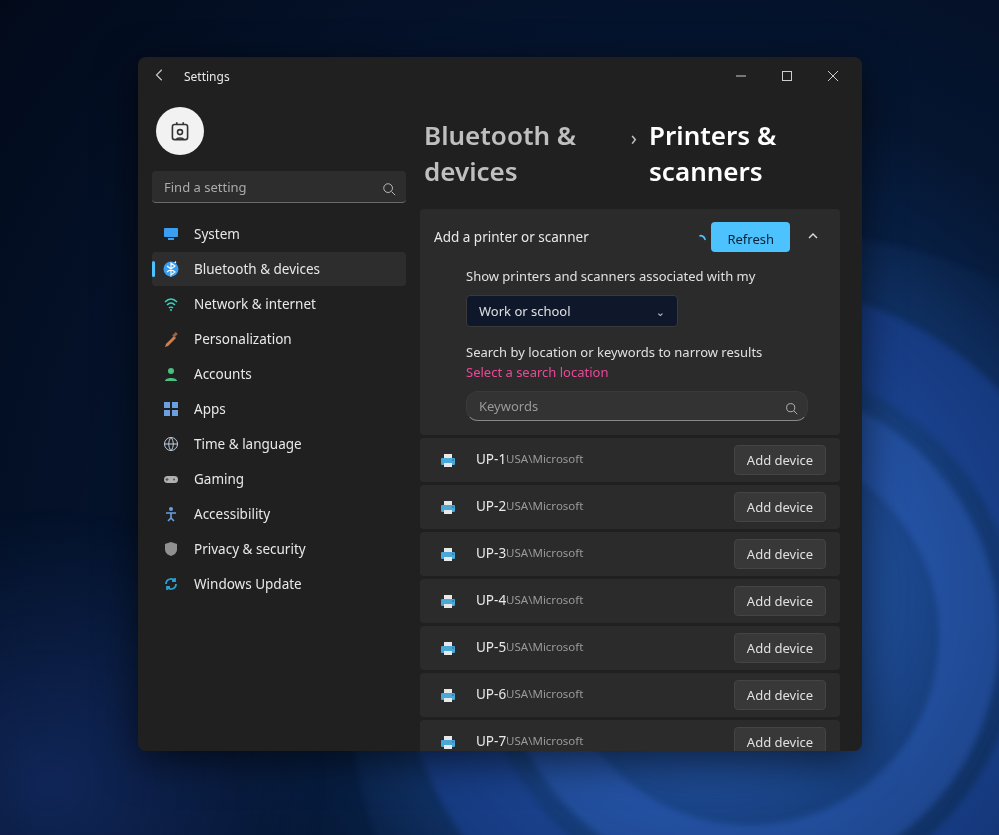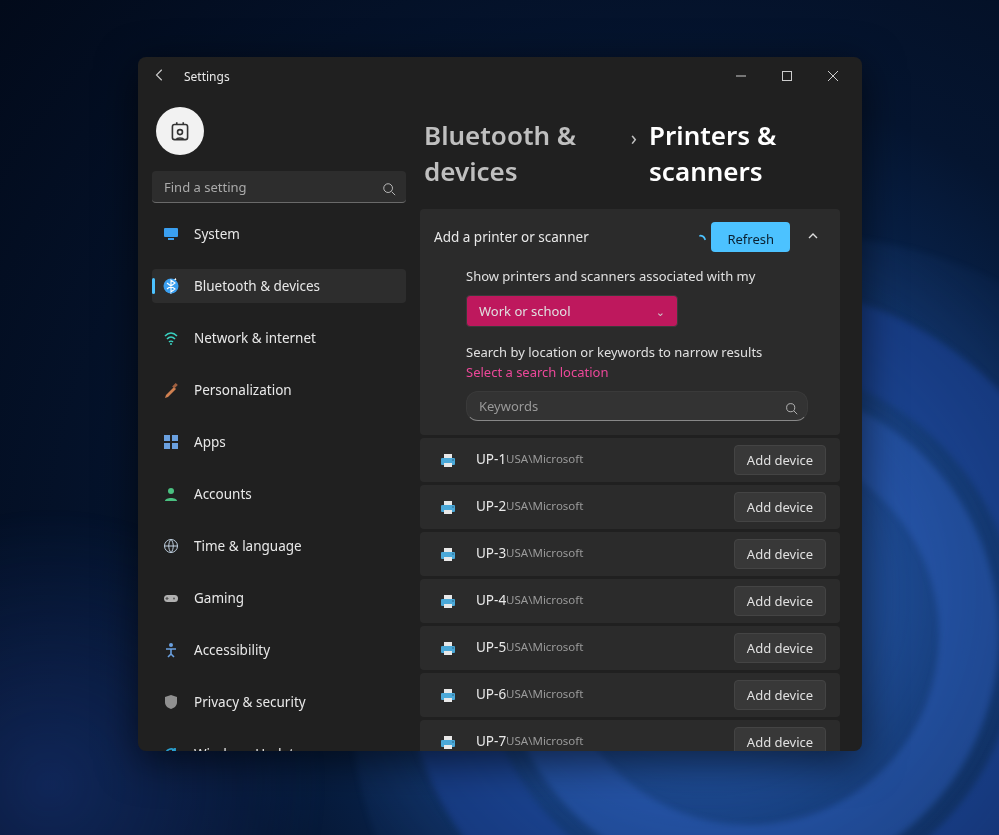--- a/index.html
+++ b/index.html
@@ -30,41 +30,41 @@
   .body-area { flex: 1; display: flex; overflow: hidden; }
 
   .sidebar { width: 282px; padding: 8px 14px 11px 14px; display: flex; flex-direction: column; }
   .avatar-row { display:flex; align-items:center; padding: 4px 0 16px 4px; }
   .avatar { width: 48px; height: 48px; border-radius: 50%; background: #f2f2f2; display:flex; align-items:center; justify-content:center; }
   .avatar svg { width: 26px; height: 26px; }
   .search-wrap { position: relative; margin-bottom: 14px; }
   .search { width: 100%; height: 32px; background: #2d2d2d; border: none; border-bottom: 1px solid #6a6a6a; border-radius: 4px; color: #ddd; padding: 0 34px 0 12px; font-size: 13px; outline: none; }
   .search::placeholder { color: #aaa; }
   .search-icon-s { position:absolute; right:10px; top:8px; color:#ccc; }
-  .nav { display:flex; flex-direction:column; gap:18px; }
+  .nav { display:flex; flex-direction:column; gap:1px; }
   .nav-item { height: 34px; display:flex; align-items:center; padding: 0 10px; border-radius: 4px; color:#e8e8e8; font-size: 13.5px; cursor: default; position:relative; }
   .nav-item.active { background: #2d2d2d; }
   .nav-item.active::before { content:""; position:absolute; left:0; top:9px; bottom:9px; width:3px; background:#4cc2ff; border-radius:2px; }
   .nav-icon { width: 18px; height:18px; margin-right: 14px; display:flex; align-items:center; justify-content:center; font-size:14px; }
 
   .content { flex:1; padding: 22px 22px 0 0; overflow-y:auto; overflow-x:hidden; }
   .content::-webkit-scrollbar { width:0; }
   .breadcrumb { display:flex; align-items:baseline; gap:12px; color:#fff; margin-bottom: 20px; padding-left:4px;}
   .crumb-parent { font-size: 26px; font-weight:600; color:#bfbfbf; }
   .crumb-sep { font-size: 20px; color:#bfbfbf; }
   .crumb-current { font-size: 26px; font-weight:600; color:#fff; }
 
   .panel { background:#2b2b2b; border-radius:4px; margin-bottom:3px; }
   .panel-head { height: 56px; display:flex; align-items:center; padding: 0 14px; color:#e8e8e8; font-size:13.5px; }
   .spinner { width:6px; height:6px; margin-left:auto; margin-right:12px; color:#4cc2ff; }
   .refresh-btn { background:#4cc2ff; color:#0a2030; border:none; height:30px; padding:8px 16px; border-radius:4px; font-size:13px; cursor:default; margin-right:10px; }
   .chev { width:26px; text-align:center; color:#ddd; }
   .panel-body { padding: 0 14px 14px 46px; }
   .assoc-label { font-size:13px; color:#e0e0e0; margin: 2px 0 10px; }
-  .dropdown { width: 212px; height:32px; background:#be185d; border:1px solid #3a3a3a; border-radius:4px; display:flex; align-items:center; padding:13px 12px; color:#e0e0e0; font-size:13px; margin-bottom:16px; }
+  .dropdown { width: 212px; height:32px; background:#0f172a; border:1px solid #3a3a3a; border-radius:4px; display:flex; align-items:center; padding:13px 12px; color:#e0e0e0; font-size:13px; margin-bottom:16px; }
   .dropdown .dd-chev { margin-left:auto; color:#ccc; font-size:11px;}
   .search-label { font-size:13px; color:#e0e0e0; }
   .search-link { font-size:13px; color:#ec4899; margin-top:2px; margin-bottom:10px; display:block; }
   .kw-wrap { position:relative; width: 342px; }
   .kw-input { width:100%; height:30px; background:#333; border:1px solid #3a3a3a; border-bottom:1px solid #888; border-radius:12px; color:#ddd; padding:0 32px 0 12px; font-size:13px; outline:none;}
   .kw-input::placeholder{color:#999;}
   .kw-icon{ position:absolute; right:10px; top:7px; color:#ccc;}
 
   .device { background:#2b2b2b; border-radius:4px; margin-bottom:3px; height:44px; display:flex; align-items:center; padding:0 14px; }
   .device-icon { width:28px; display:flex; align-items:center; justify-content:center; margin-right:14px;}
@@ -164,36 +164,36 @@
               <svg width="16" height="16" viewBox="0 0 16 16">
                 <path d="M3 13l8-8 2 2-8 8-3 1z" fill="#d08050"></path>
                 <rect x="11" y="1" width="3" height="5" transform="rotate(45 12 3)" fill="#a06040"></rect>
               </svg>
             </span>
             <span>Personalization</span>
           </div>
           <div class="nav-item">
             <span class="nav-icon">
               <svg width="16" height="16" viewBox="0 0 16 16">
+                <circle cx="8" cy="5" r="3" fill="#4ac080"></circle>
+                <path d="M2 15c0-4 12-4 12 0z" fill="#4ac080"></path>
+              </svg>
+            </span>
+            <span>Accounts</span>
+          </div>
+          <div class="nav-item">
+            <span class="nav-icon">
+              <svg width="16" height="16" viewBox="0 0 16 16">
                 <rect x="1" y="1" width="6" height="6" fill="#6aa0e0"></rect>
                 <rect x="9" y="1" width="6" height="6" fill="#6aa0e0"></rect>
                 <rect x="1" y="9" width="6" height="6" fill="#6aa0e0"></rect>
                 <rect x="9" y="9" width="6" height="6" fill="#6aa0e0"></rect>
               </svg>
             </span>
             <span>Apps</span>
-          </div>
-          <div class="nav-item">
-            <span class="nav-icon">
-              <svg width="16" height="16" viewBox="0 0 16 16">
-                <circle cx="8" cy="5" r="3" fill="#4ac080"></circle>
-                <path d="M2 15c0-4 12-4 12 0z" fill="#4ac080"></path>
-              </svg>
-            </span>
-            <span>Accounts</span>
           </div>
           <div class="nav-item">
             <span class="nav-icon">
               <svg width="16" height="16" viewBox="0 0 16 16">
                 <circle cx="8" cy="8" r="6.5" stroke="#c0d0e0" fill="none"></circle>
                 <path d="M1.5 8h13M8 1.5c3 3 3 10 0 13M8 1.5c-3 3-3 10 0 13" stroke="#c0d0e0" fill="none"></path>
               </svg>
             </span>
             <span>Time &amp; language</span>
           </div>

